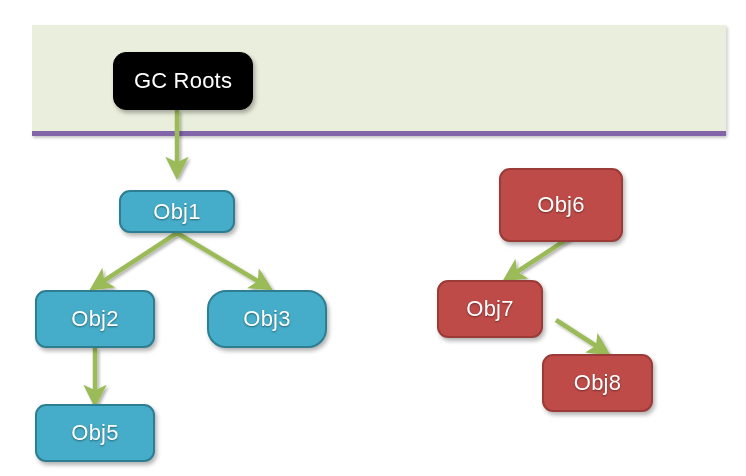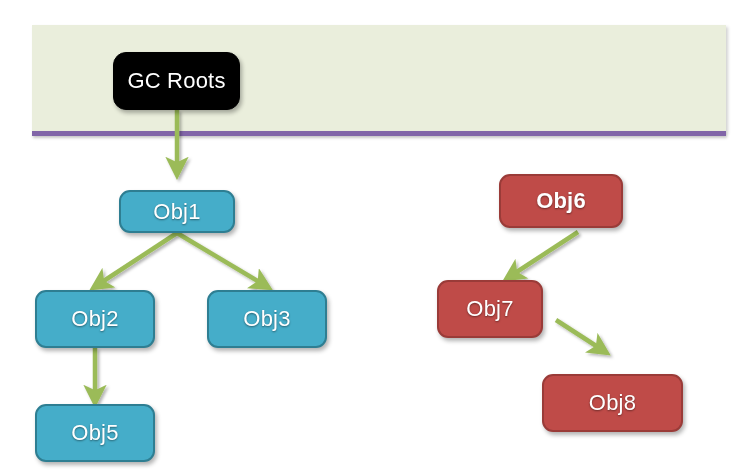--- a/index.html
+++ b/index.html
@@ -100,39 +100,39 @@
         <line x1="177" y1="110" x2="177" y2="172" stroke="#9BBB59" stroke-width="4.5" marker-end="url(#ahead)"></line>
         <line x1="177" y1="233" x2="96" y2="286" stroke="#9BBB59" stroke-width="4.5" marker-end="url(#ahead)"></line>
         <line x1="177" y1="233" x2="266" y2="286" stroke="#9BBB59" stroke-width="4.5" marker-end="url(#ahead)"></line>
         <line x1="95" y1="348" x2="95" y2="400" stroke="#9BBB59" stroke-width="4.5" marker-end="url(#ahead)"></line>
         <line x1="578" y1="232" x2="509" y2="277" stroke="#9BBB59" stroke-width="4.5" marker-end="url(#ahead)"></line>
         <line x1="556" y1="320" x2="604" y2="351" stroke="#9BBB59" stroke-width="4.5" marker-end="url(#ahead)"></line>
       </g>
   </svg>
 
   <div id="node-layer">
-      <div class="node root" style="left: 113px; top: 52px; width: 127px; height: 58px;">
+      <div class="node root" style="left: 113px; top: 52px; width: 140px; height: 58px;">
         <span>GC Roots</span>
       </div>
       <div class="node blue" style="left: 119px; top: 190px; width: 116px; height: 43px;">
         <span>Obj1</span>
       </div>
       <div class="node blue" style="left: 35px; top: 290px; width: 120px; height: 58px;">
         <span>Obj2</span>
       </div>
-      <div class="node blue" style="left: 207px; top: 290px; width: 120px; height: 58px;">
+      <div class="node blue" style="left: 207px; top: 290px; width: 120px; height: 58px; border-radius: 19px;">
         <span>Obj3</span>
       </div>
       <div class="node blue" style="left: 35px; top: 404px; width: 120px; height: 58px; justify-content: center;">
         <span>Obj5</span>
       </div>
-      <div class="node red" style="left: 499px; top: 174px; width: 124px; height: 54px; font-weight: bold;">
+      <div class="node red" style="left: 499px; top: 168px; width: 124px; height: 74px;">
         <span>Obj6</span>
       </div>
       <div class="node red" style="left: 437px; top: 280px; width: 106px; height: 58px;">
         <span>Obj7</span>
       </div>
-      <div class="node red" style="left: 542px; top: 374px; width: 141px; height: 58px;">
+      <div class="node red" style="left: 542px; top: 354px; width: 111px; height: 58px;">
         <span>Obj8</span>
       </div>
     </div>
 
 </div>
 
 </body></html>

